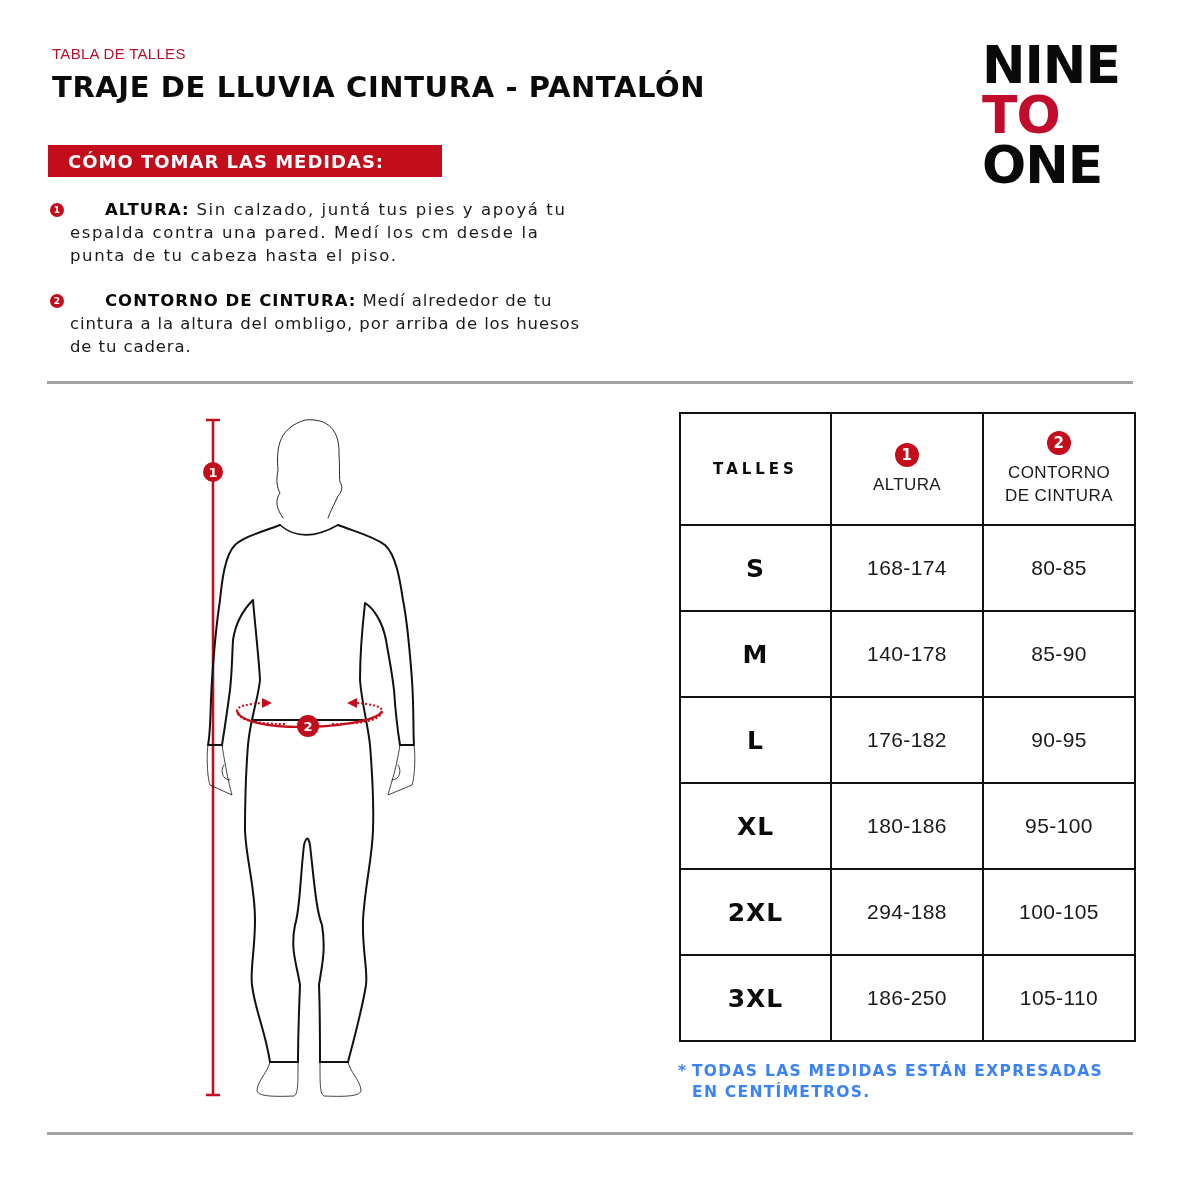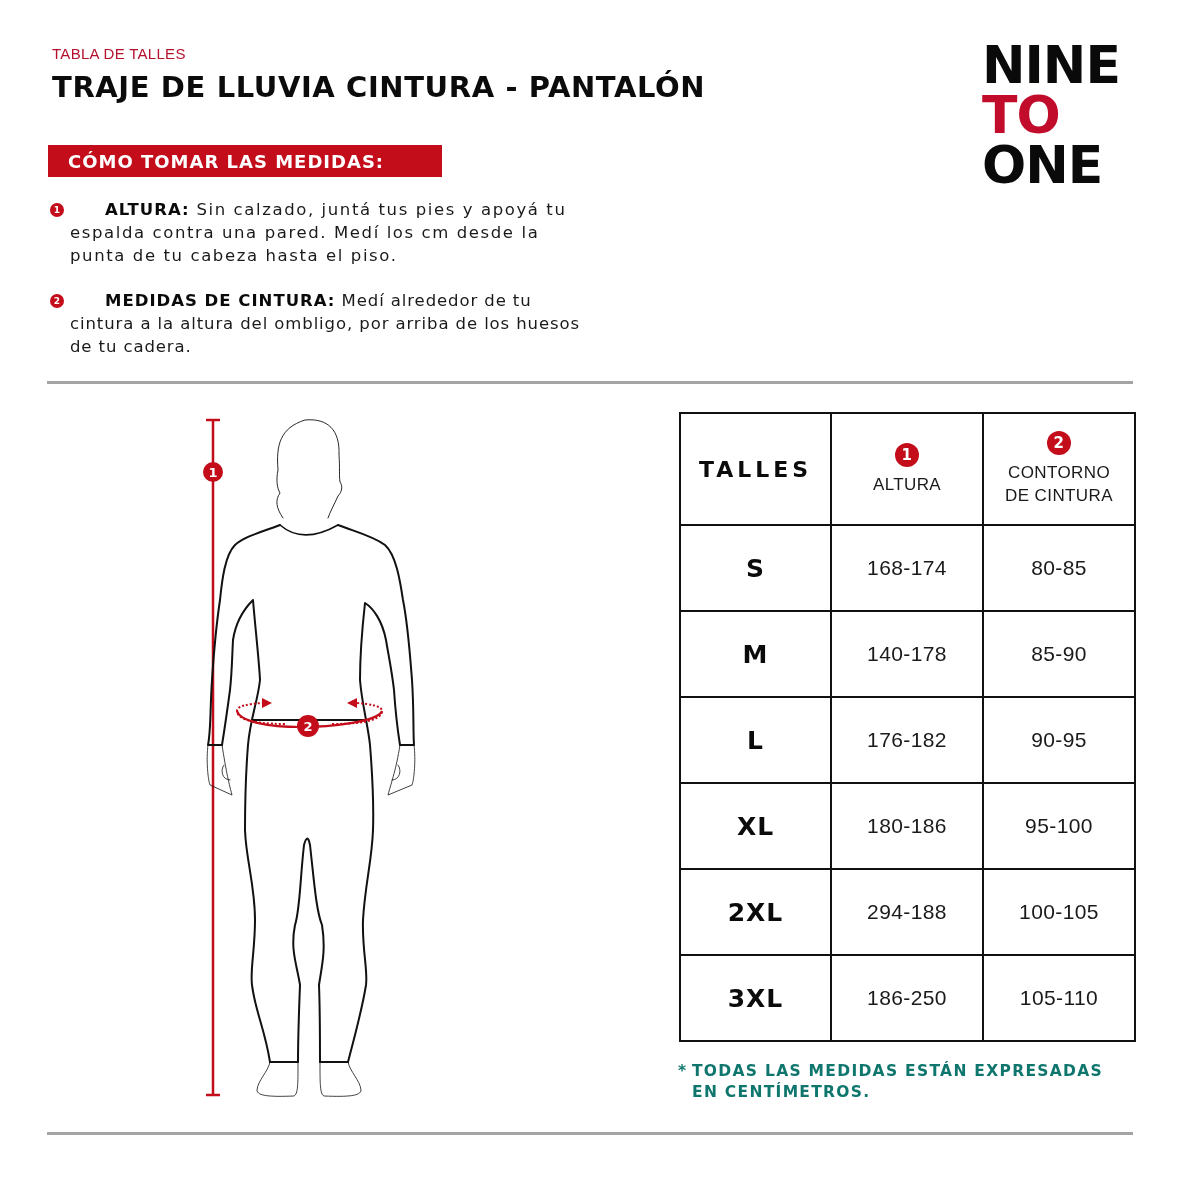--- a/index.html
+++ b/index.html
@@ -58,21 +58,21 @@
   }
   .size-table td, .size-table th {
     border: 2px solid #111; text-align: center; vertical-align: middle;
   }
   .size-table .hdr { height: 112px; }
   .size-table .row td { height: 86px; }
   .col-talles { width: 151px; }
   .col-alt { width: 152px; }
   .col-cint { width: 152px; }
   .th-talles {
-    font-family: "DejaVu Sans", sans-serif; font-weight: bold; font-size: 22px;
+    font-family: "DejaVu Sans", sans-serif; font-weight: bold; font-size: 15px;
     letter-spacing: 4px; color: #0b0b0b;
   }
   .th-meas {
     font-family: "Liberation Sans", sans-serif; font-weight: normal; font-size: 17px;
     line-height: 23px; color: #1a1a1a; letter-spacing: 0.4px;
   }
   .th-badge {
     display: inline-block; width: 24px; height: 24px; border-radius: 50%;
     background: #c30d1a; color: #fff; font-family: "DejaVu Sans", sans-serif;
     font-weight: bold; font-size: 15px; line-height: 24px; margin-bottom: 6px;
@@ -82,21 +82,21 @@
     color: #0b0b0b; letter-spacing: 1px;
   }
   .cell-val {
     font-family: "Liberation Sans", sans-serif; font-size: 21px; color: #1a1a1a;
     letter-spacing: 0.4px;
   }
 
   .footnote {
     position: absolute; left: 678px; top: 1061px; width: 470px;
     font-family: "DejaVu Sans", sans-serif; font-weight: bold; font-size: 15.5px;
-    line-height: 21px; letter-spacing: 1.3px; color: #0f766e;
+    line-height: 21px; letter-spacing: 1.3px; color: #3b82f6;
   }
   .footnote .ast { display: inline-block; width: 14px; }
   .footnote .l2 { padding-left: 14px; }
 </style>
 </head>
 <body>
 
 <div class="subtitle">TABLA DE TALLES</div>
 <div class="title">TRAJE DE LLUVIA CINTURA - PANTALÓN</div>
 
@@ -108,21 +108,21 @@
 
 <div class="howto-banner">CÓMO TOMAR LAS MEDIDAS:</div>
 
 <span class="badge-sm" style="left:50px; top:203px;">1</span>
 <div class="instr instr-1">
   <span class="lbl">ALTURA:</span><span> Sin calzado, juntá tus pies y apoyá tu espalda contra una pared. Medí los cm desde la punta de tu cabeza hasta el piso.</span>
 </div>
 
 <span class="badge-sm" style="left:50px; top:294px;">2</span>
 <div class="instr instr-2">
-  <span class="lbl">MEDIDAS DE CINTURA:</span><span> Medí alrededor de tu cintura a la altura del ombligo, por arriba de los huesos de tu cadera.</span>
+  <span class="lbl">CONTORNO DE CINTURA:</span><span> Medí alrededor de tu cintura a la altura del ombligo, por arriba de los huesos de tu cadera.</span>
 </div>
 
 <div class="divider" style="top:381px;"></div>
 
 <svg class="figure" viewBox="190 410 250 690" width="250" height="690">
   <g>
     <line x1="213" y1="420" x2="213" y2="1095" stroke="#c30d1a" stroke-width="2.5"></line>
     <line x1="206" y1="420" x2="220" y2="420" stroke="#c30d1a" stroke-width="2.5"></line>
     <line x1="206" y1="1095" x2="220" y2="1095" stroke="#c30d1a" stroke-width="2.5"></line>
     <circle cx="213" cy="472" r="10" fill="#c30d1a"></circle>

